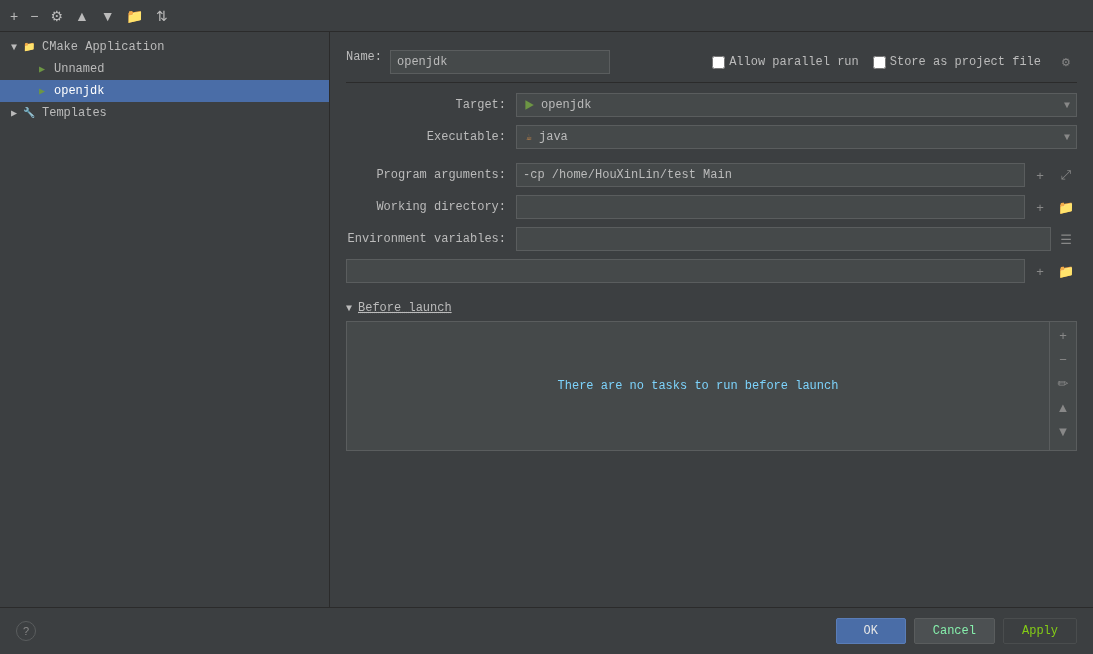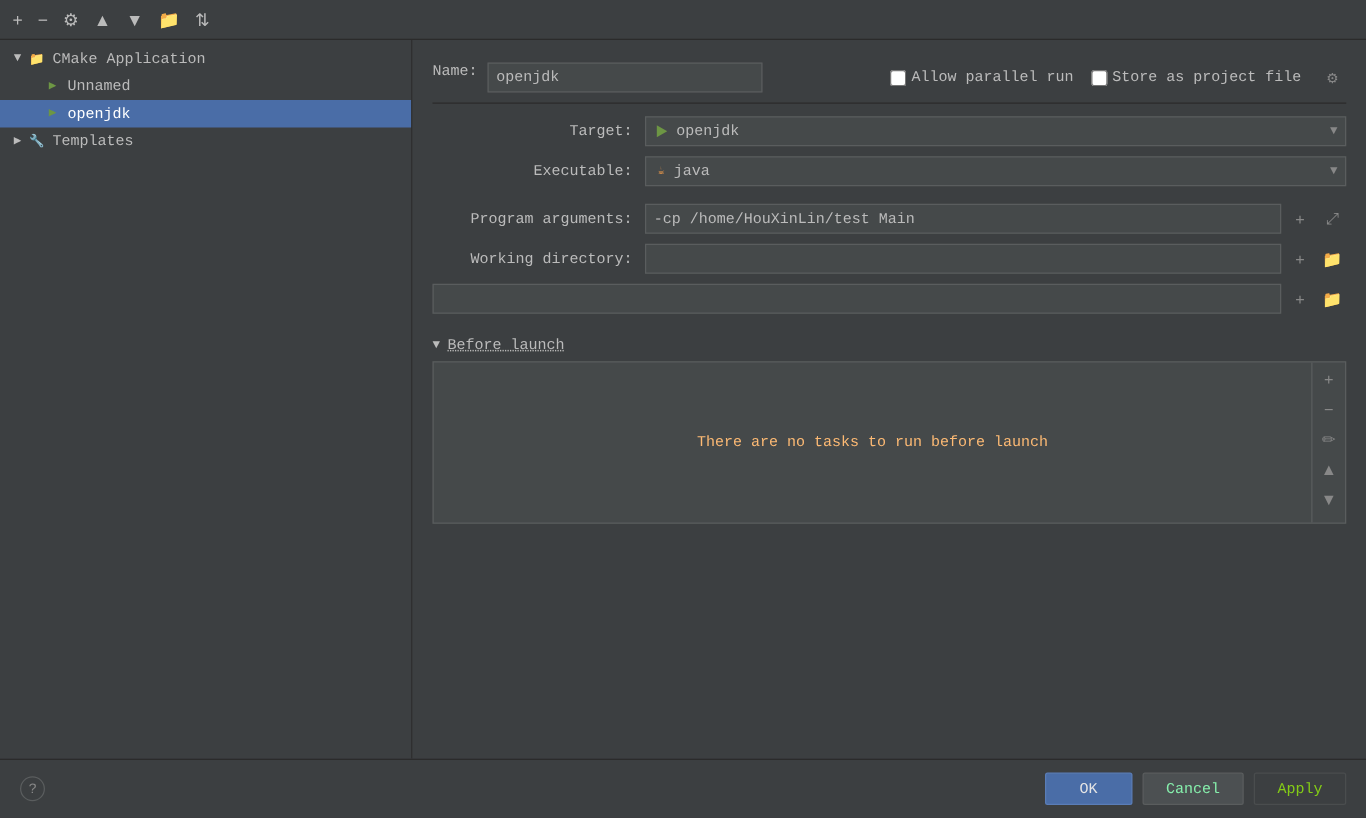--- a/index.html
+++ b/index.html
@@ -246,38 +246,39 @@
     }
     .section-arrow {
       color: #bbbbbb;
       font-size: 10px;
       cursor: pointer;
     }
     .section-title {
       color: #bbbbbb;
       font-size: 12px;
       font-family: 'Courier New', monospace;
+      text-decoration: underline;
     }
     .section-title .underline { text-decoration: underline; text-decoration-style: dotted; }
 
     
     .before-launch-box {
       border: 1px solid #5a5d5e;
       background: #45494a;
       min-height: 130px;
       display: flex;
       position: relative;
       margin-bottom: 10px;
     }
     .before-launch-content {
       flex: 1;
       display: flex;
       align-items: center;
       justify-content: center;
-      color: #fdba74;
+      color: #7dd3fc;
       font-family: 'Courier New', monospace;
       font-size: 12px;
     }
     .before-launch-sidebar {
       display: flex;
       flex-direction: column;
       border-left: 1px solid #5a5d5e;
       padding: 2px;
       gap: 2px;
     }
@@ -450,20 +451,29 @@
       <div class="form-label">
         <span>Working directory:</span>
       </div>
       <div class="form-field">
         <input class="text-input" type="text" value="" style="">
         <button class="icon-btn">+</button>
         <button class="icon-btn">📁</button>
       </div>
     </div>
 
+    <div class="form-row">
+      <div class="form-label">
+        <span>Environment variables:</span>
+      </div>
+      <div class="form-field">
+        <input class="text-input" type="text" value="" style="">
+        <button class="icon-btn">☰</button>
+      </div>
+    </div>
 
     <div class="form-row">
       <div class="form-field">
         <input class="text-input" type="text" value="" style="">
         <button class="icon-btn">+</button>
         <button class="icon-btn">📁</button>
       </div>
     </div>
 
     <div class="section-divider">

